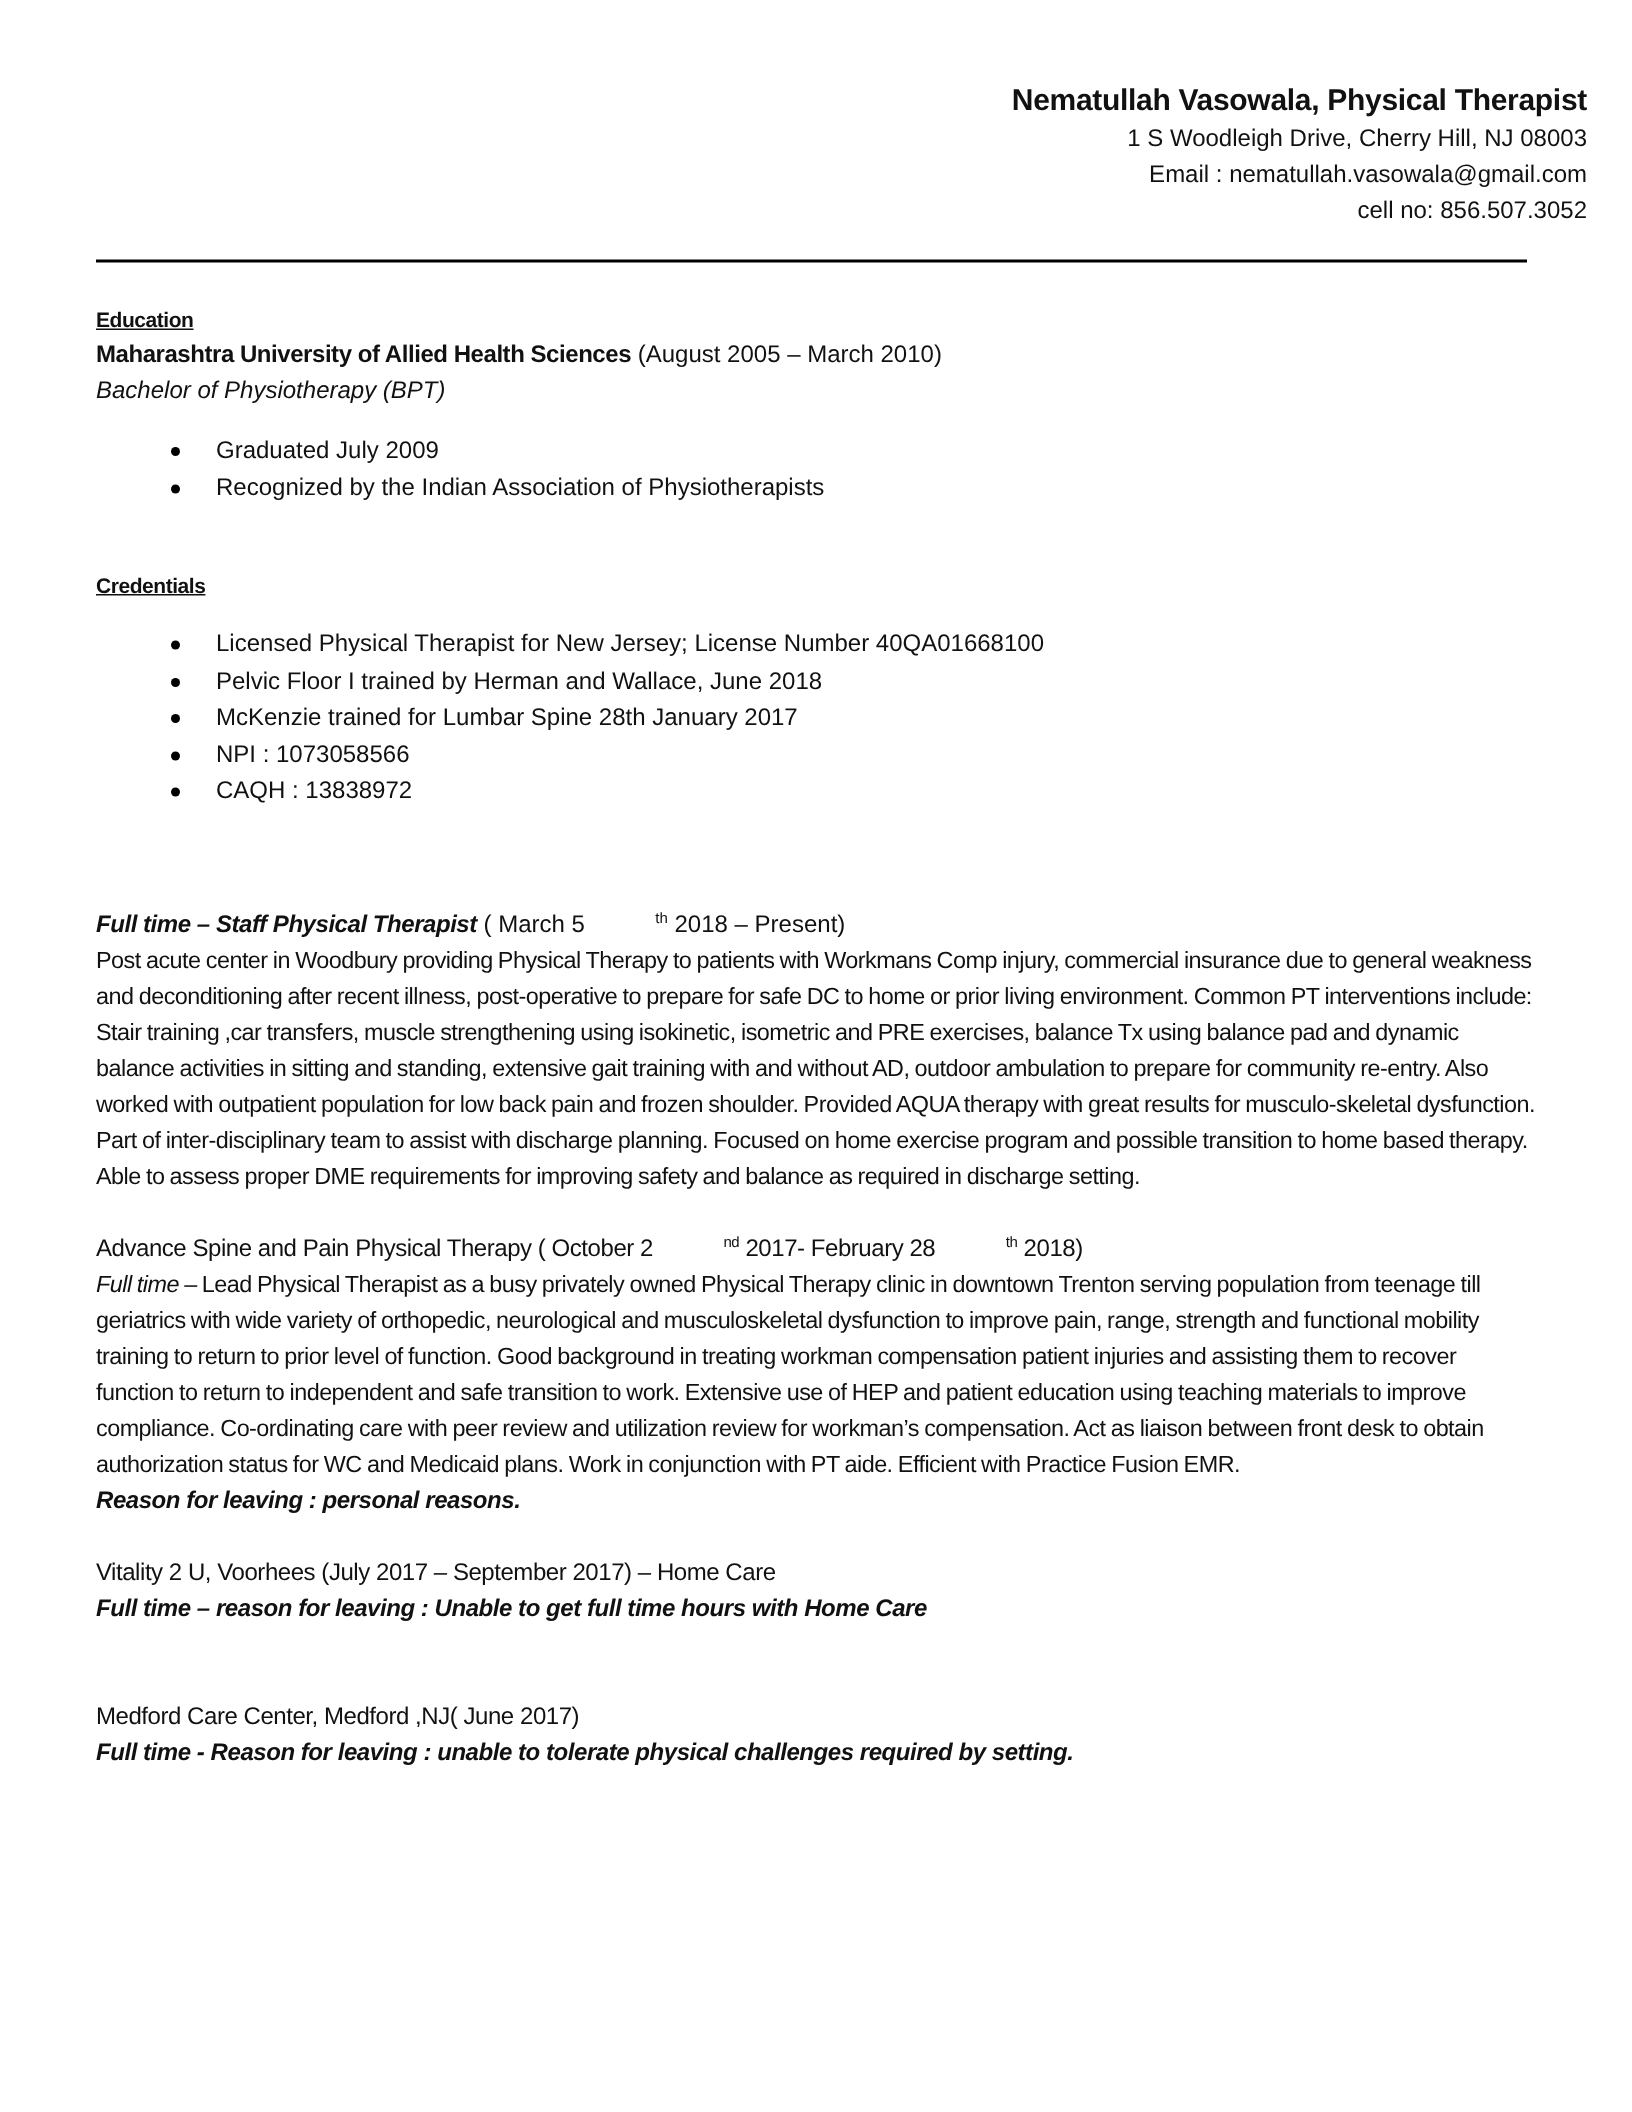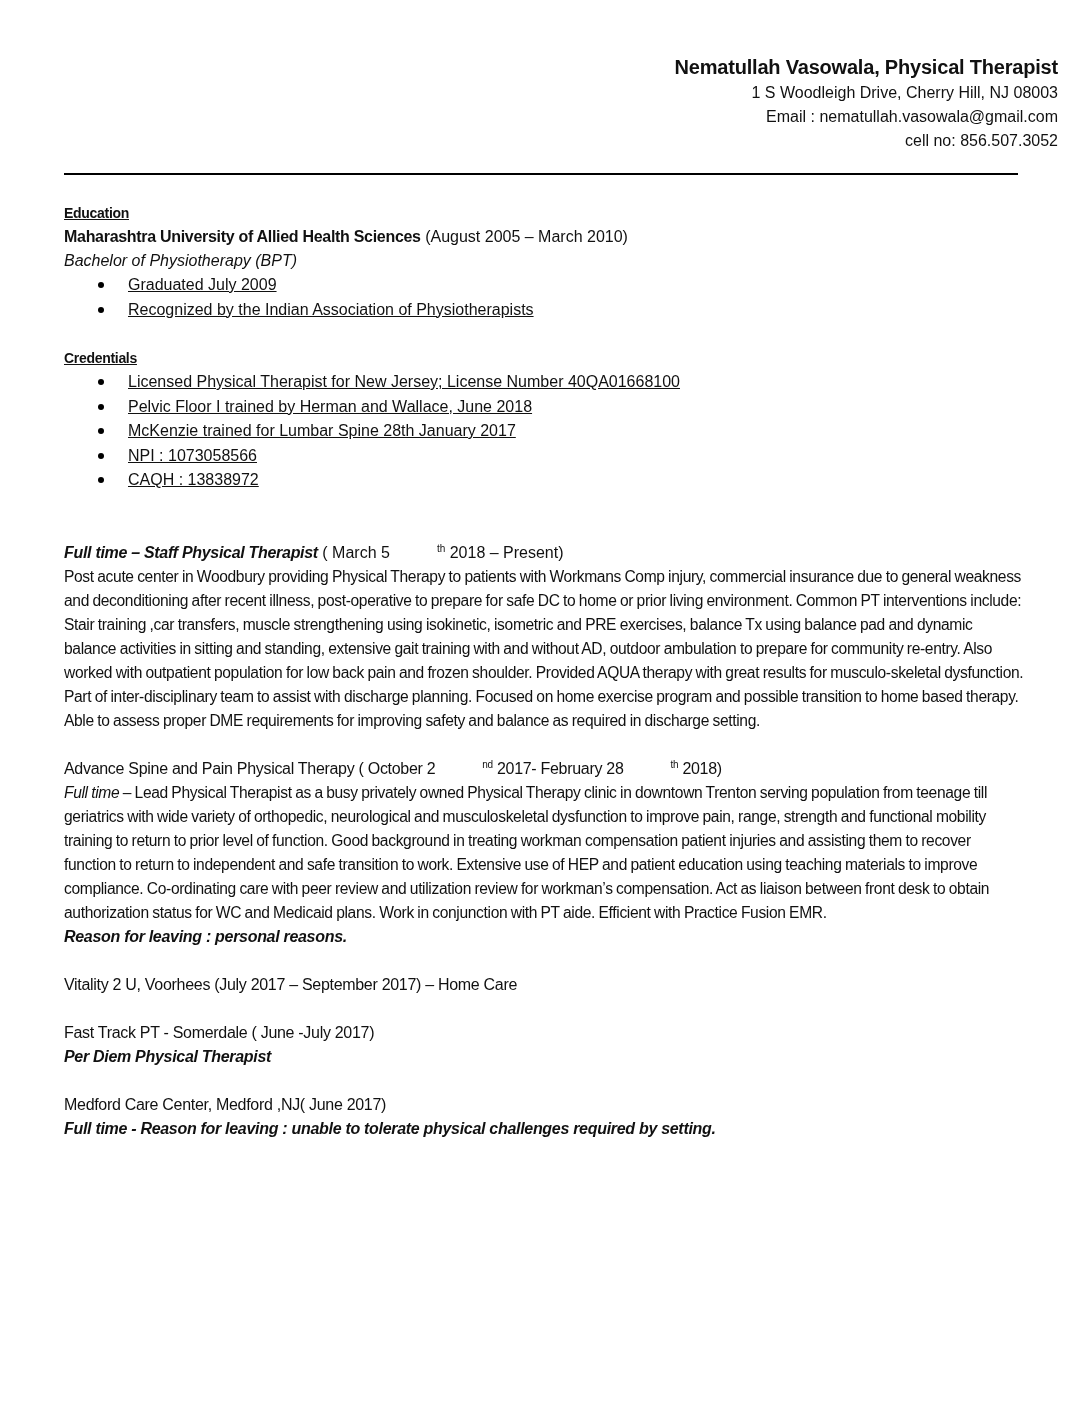--- a/index.html
+++ b/index.html
@@ -63,23 +63,22 @@
       font-weight: bold;
       text-decoration: underline;
       font-size: 14px;
       letter-spacing: -0.3px;
     }
     .bold { font-weight: bold; }
     .italic { font-style: italic; }
     .bi { font-weight: bold; font-style: italic; }
     ul.bullets {
       list-style: none;
-      margin: 0;
+      margin: 16px;
       padding: 0;
-      text-decoration: underline;
     }
     ul.bullets li {
       position: relative;
       padding-left: 64px;
       line-height: 24.5px;
     }
     ul.bullets li::before {
       content: "";
       position: absolute;
       left: 34px;
@@ -162,28 +161,25 @@
         <div class="para">
           <span class="italic">Full time</span><span> – Lead Physical Therapist as a busy privately owned Physical Therapy clinic in downtown Trenton serving population from teenage till geriatrics with wide variety of orthopedic, neurological and musculoskeletal dysfunction to improve pain, range, strength and functional mobility training to return to prior level of function. Good background in treating workman compensation patient injuries and assisting them to recover function to return to independent and safe transition to work. Extensive use of HEP and patient education using teaching materials to improve compliance. Co-ordinating care with peer review and utilization review for workman’s compensation. Act as liaison between front desk to obtain authorization status for WC and Medicaid plans. Work in conjunction with PT aide. Efficient with Practice Fusion EMR.</span>
         </div>
         <div class="bi condensed">Reason for leaving : personal reasons.</div>
       </div>
 
       <div class="gap"></div>
 
       <div>
         <div class="condensed">Vitality 2 U, Voorhees (July 2017 – September 2017) – Home Care</div>
+        <div class="bi condensed">Full time – reason for leaving : Unable to get full time hours with Home Care</div>
       </div>
 
       <div class="gap"></div>
 
-      <div>
-        <div class="condensed">Fast Track PT - Somerdale ( June -July 2017)</div>
-        <div class="bi condensed">Per Diem Physical Therapist</div>
-      </div>
 
       <div class="gap"></div>
 
       <div>
         <div class="condensed">Medford Care Center, Medford ,NJ( June 2017)</div>
         <div class="bi condensed">Full time - Reason for leaving : unable to tolerate physical challenges required by setting.</div>
       </div>
 
       <div class="gap"></div>
 

